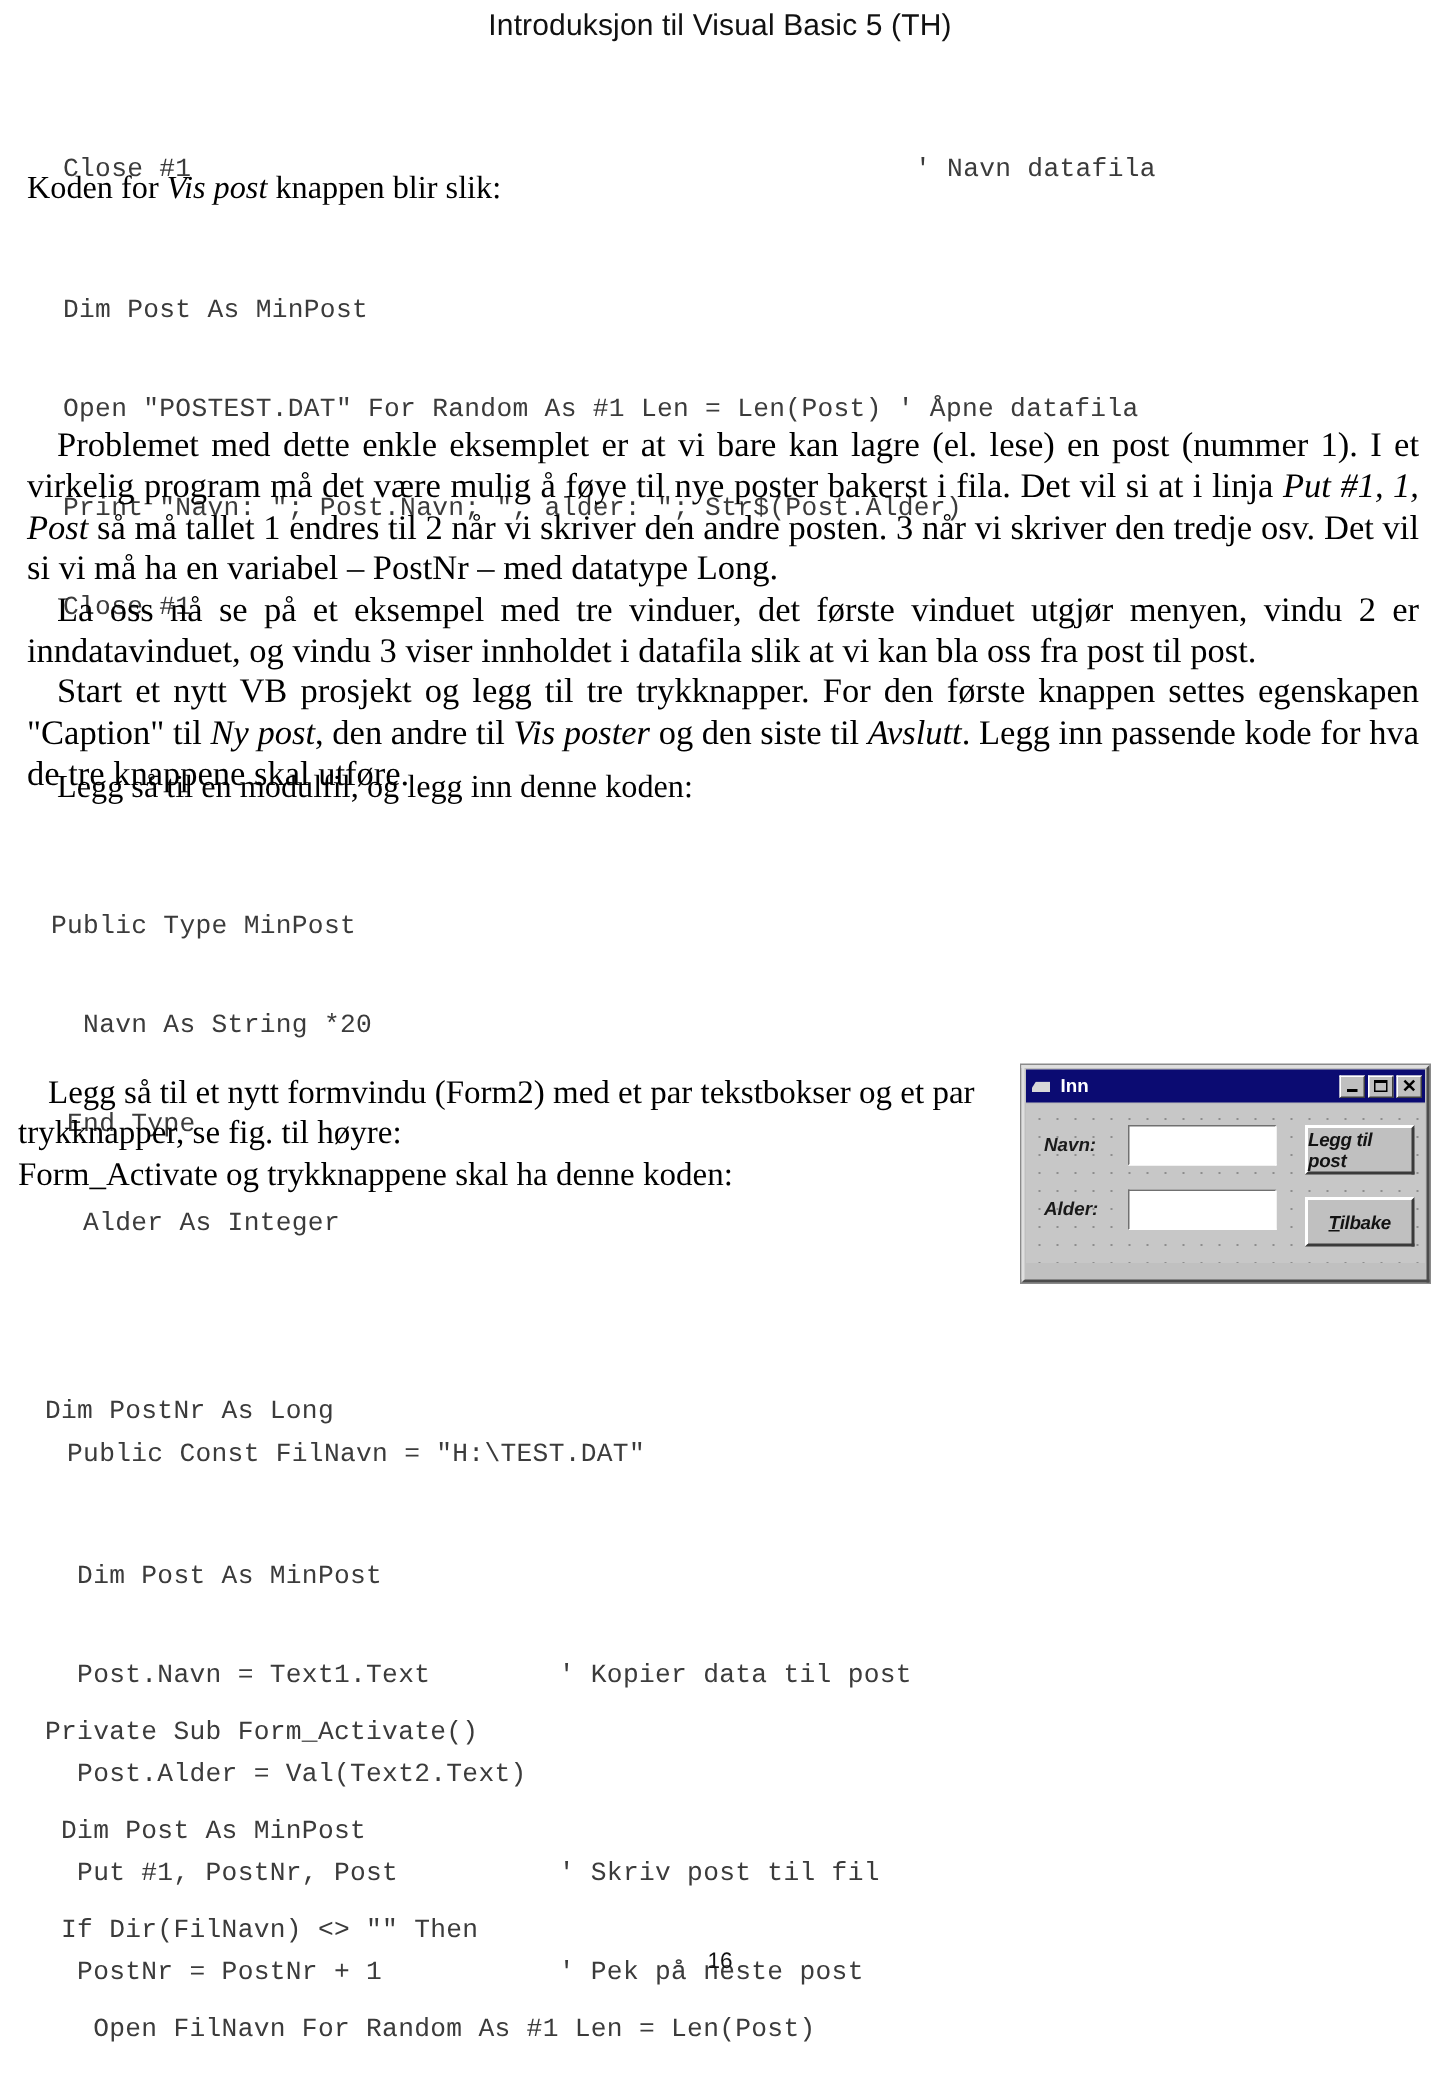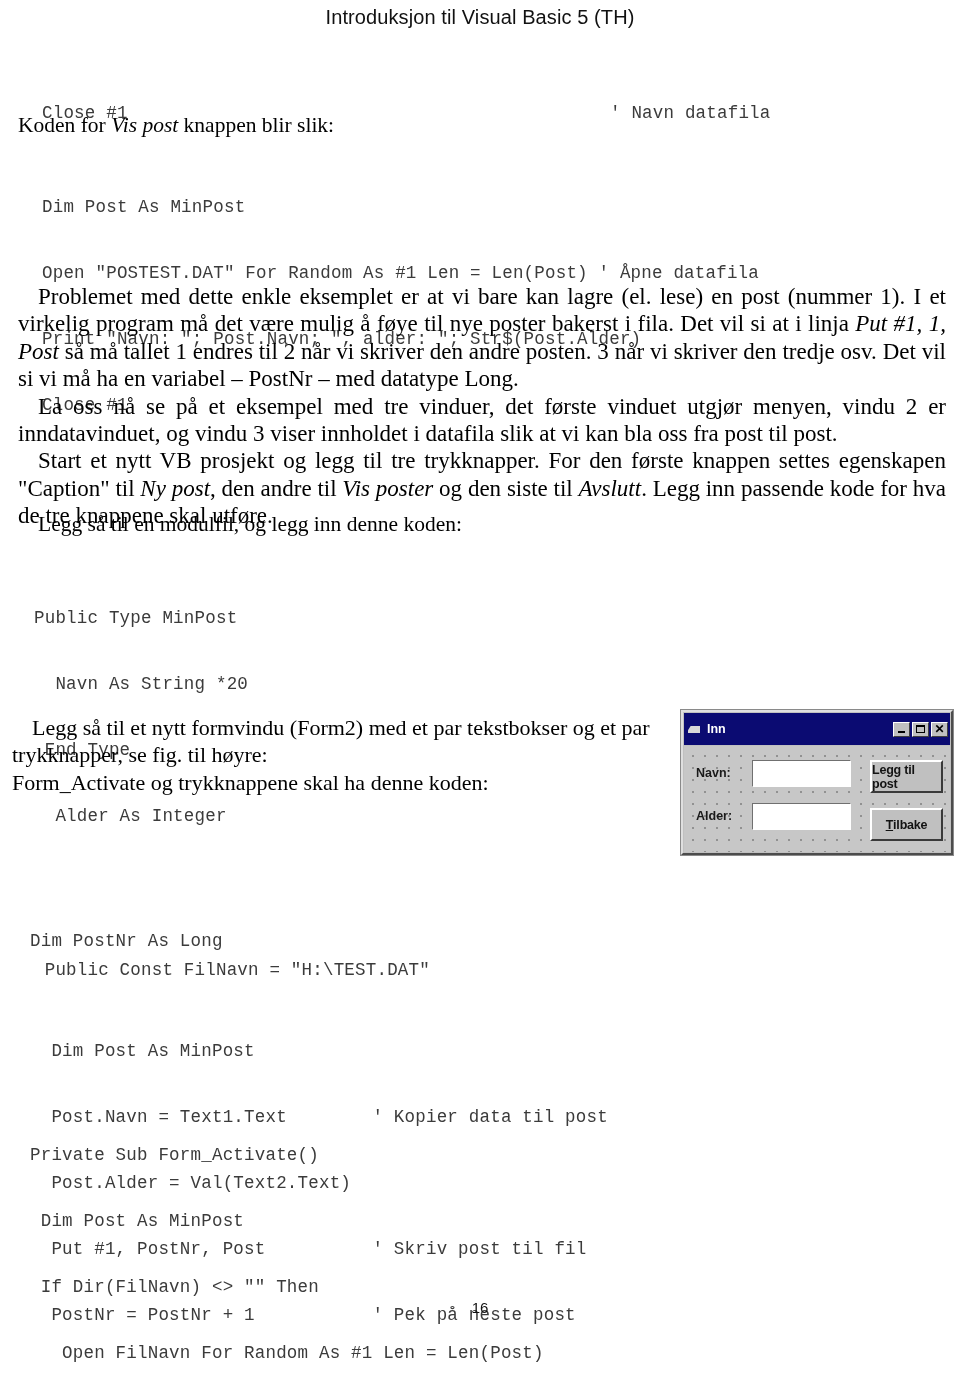--- a/index.html
+++ b/index.html
@@ -147,21 +147,21 @@
     width: 272px;
     height: 145px;
     background: #c0c0c0;
     border: 2px solid;
     border-color: #dfdfdf #4c4c4c #4c4c4c #dfdfdf;
     box-shadow: 0 0 0 1px #8a8a8a;
     font-family: "Liberation Sans", sans-serif;
     box-sizing: border-box;
   }
   .vb-titlebar {
-    height: 32px;
+    height: 22px;
     background: #0b0b72;
     display: flex;
     align-items: center;
     padding: 0 2px 0 4px;
     margin: 1px;
   }
   .vb-title-icon {
     width: 14px; height: 12px;
     margin-right: 5px;
     position: relative;
@@ -215,20 +215,21 @@
 
   .vb-canvas {
     position: relative;
     margin: 0 1px 1px 1px;
     height: 106px;
     background-color: #c7c7c7;
     background-image:
       radial-gradient(#8d8d8d 0.7px, transparent 0.8px);
     background-size: 12px 12px;
     background-position: 3px 4px;
+    font-style: italic;
   }
   .vb-label {
     position: absolute;
     font-size: 12.5px;
     font-weight: bold;
     color: #1a1a1a;
   }
   .vb-textbox {
     position: absolute;
     background: #ffffff;

